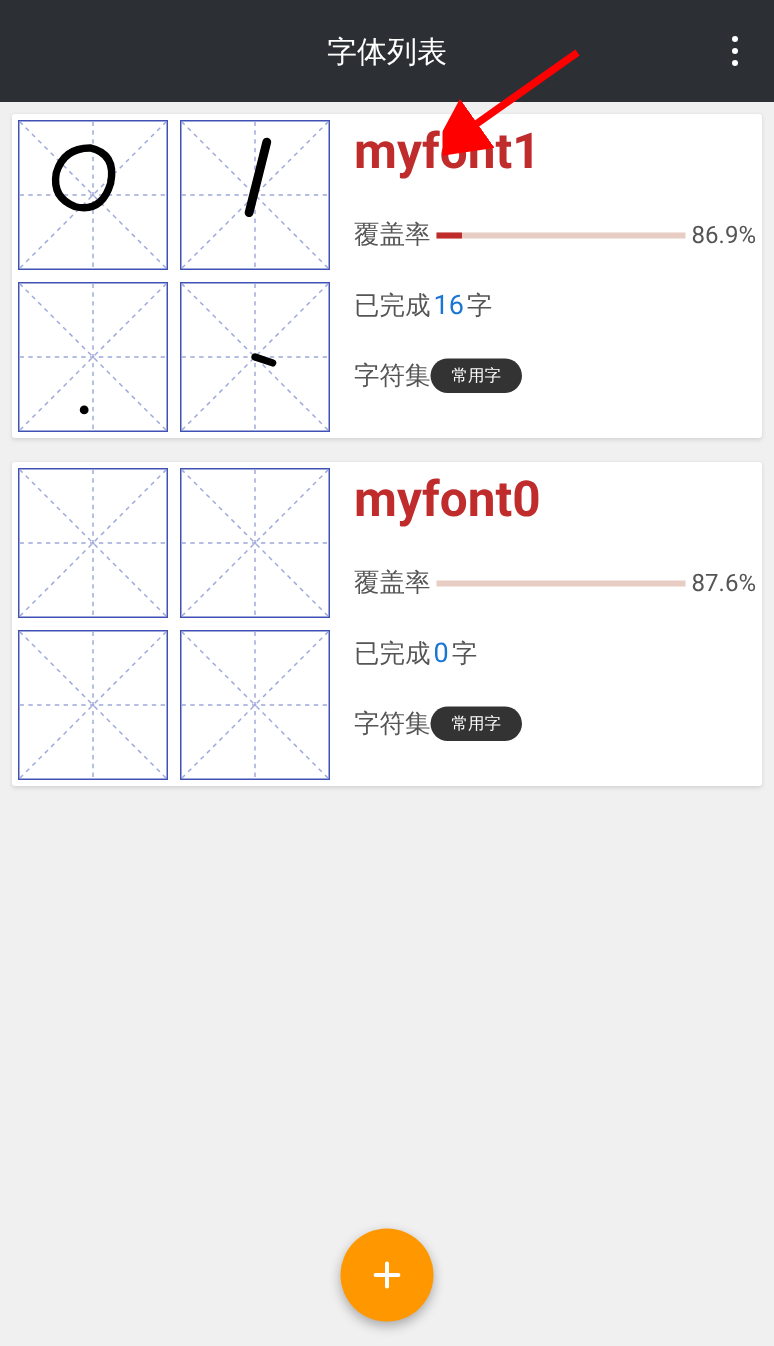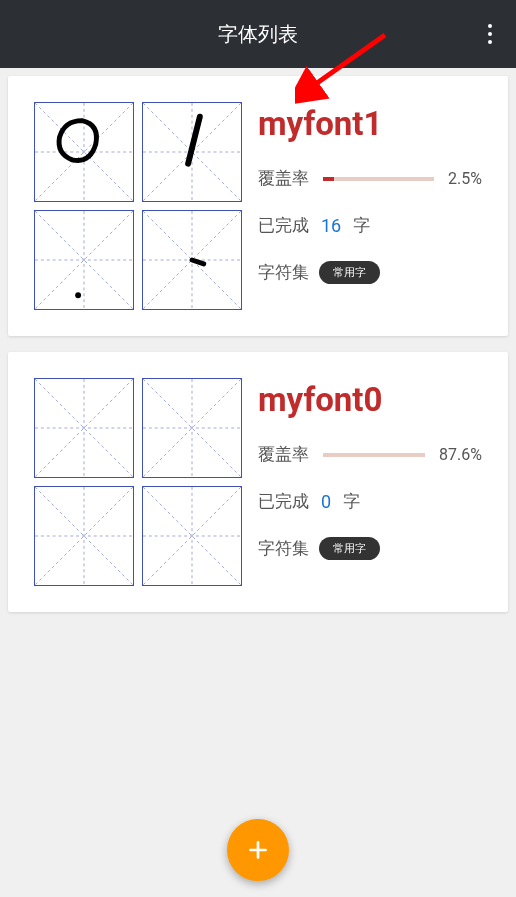--- a/index.html
+++ b/index.html
@@ -45,21 +45,21 @@
       background: #fff;
       border-radius: 50%;
     }
     .content {
       padding: 8px;
     }
     .card {
       background: #fff;
       border-radius: 2px;
       box-shadow: 0 1px 3px rgba(0,0,0,0.12);
-      padding: 26px;
+      padding: 4px;
       margin-bottom: 16px;
       display: flex;
       gap: 16px;
     }
     .glyph-grid {
       display: grid;
       grid-template-columns: repeat(2, 100px);
       grid-template-rows: repeat(2, 100px);
       gap: 8px;
       flex-shrink: 0;
@@ -97,21 +97,21 @@
       font-weight: bold;
       margin-bottom: 24px;
       margin-top: 2px;
     }
     .info-row {
       display: flex;
       align-items: center;
       font-size: 17px;
       color: #555;
       margin-bottom: 14px;
-      gap: 10px;
+      gap: 0;
     }
     .progress-bar {
       flex: 1;
       height: 4px;
       background: #e8cdc4;
       position: relative;
       margin: 0 4px;
     }
     .progress-fill {
       position: absolute;
@@ -222,21 +222,21 @@
           </svg>
       </div>
     </div>
     <div class="card-info">
       <div class="font-name">myfont1</div>
       <div class="info-row">
         <span>覆盖率</span>
         <div class="progress-bar">
           <div class="progress-fill" style="width:10%"></div>
         </div>
-        <span class="pct">2.5%</span>
+        <span class="pct">86.9%</span>
       </div>
       <div class="info-row">
         <span>已完成</span>
         <span class="count">16</span>
         <span>字</span>
       </div>
       <div class="info-row">
         <span>字符集</span>
         <span class="badge">常用字</span>
       </div>

